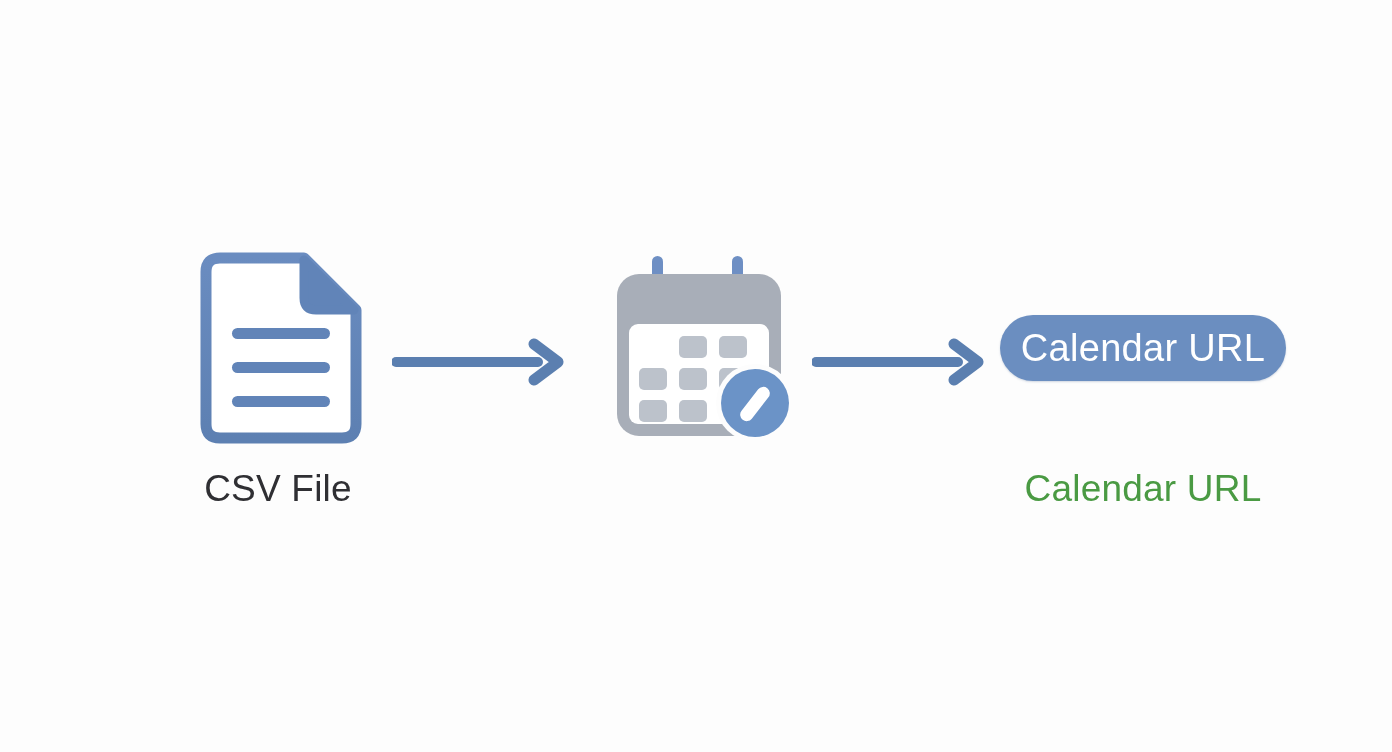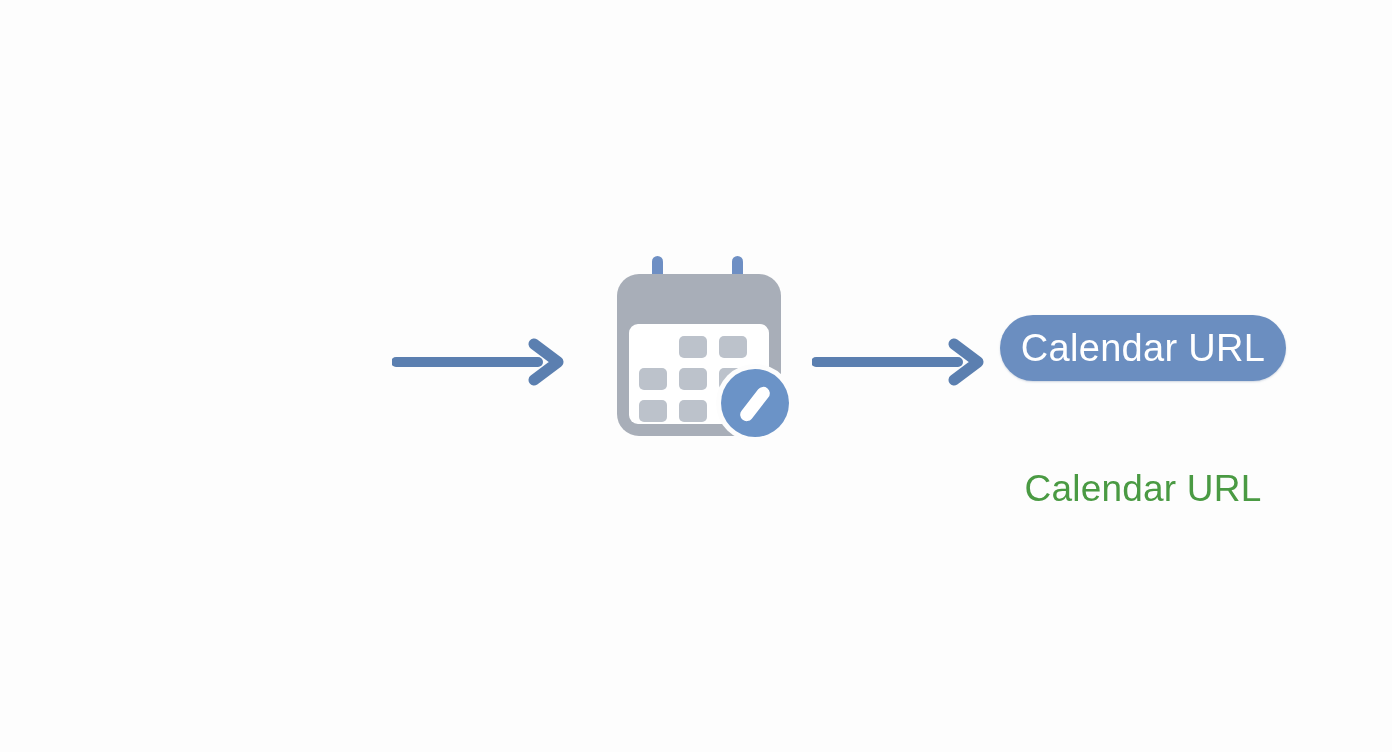--- a/index.html
+++ b/index.html
@@ -85,20 +85,41 @@
     white-space: nowrap;
   }
 
   .svg-icon { display: block; }
 </style>
 </head>
 <body>
 
 <div id="flow-diagram">
 
+  <div class="stage" id="stage-csv">
+    <div class="stage-visual">
+      <svg class="svg-icon" width="172" height="196" viewBox="0 0 172 196">
+        <defs>
+          <linearGradient id="docStroke" x1="0" y1="0" x2="0" y2="1">
+            <stop offset="0" stop-color="#6a8cc0"></stop>
+            <stop offset="1" stop-color="#5d80b2"></stop>
+          </linearGradient>
+        </defs>
+
+        <path d="M14 22 Q14 8 28 8 L112 8 L164 60 L164 174 Q164 188 150 188 L28 188 Q14 188 14 174 Z" fill="#ffffff" stroke="url(#docStroke)" stroke-width="11" stroke-linejoin="round"></path>
+
+        <path d="M112 10 L162 60 L124 60 Q112 60 112 48 Z" fill="#6184b8" stroke="#6184b8" stroke-width="9" stroke-linejoin="round"></path>
+
+        <rect x="40" y="78" width="98" height="11" rx="5.5" fill="#6184b8"></rect>
+        <rect x="40" y="112" width="98" height="11" rx="5.5" fill="#6184b8"></rect>
+        <rect x="40" y="146" width="98" height="11" rx="5.5" fill="#6184b8"></rect>
+      </svg>
+    </div>
+    <div class="stage-label">CSV File</div>
+  </div>
 
   <div class="arrow" id="arrow-1">
     <svg class="svg-icon" width="176" height="48" viewBox="0 0 176 48">
       <line x1="4" y1="24" x2="146" y2="24" stroke="#5b7fb0" stroke-width="10" stroke-linecap="round"></line>
       <polyline points="142,6 166,24 142,42" fill="none" stroke="#5b7fb0" stroke-width="11" stroke-linecap="round" stroke-linejoin="round"></polyline>
     </svg>
   </div>
 
   <div class="stage" id="stage-ics">
     <div class="stage-visual">

